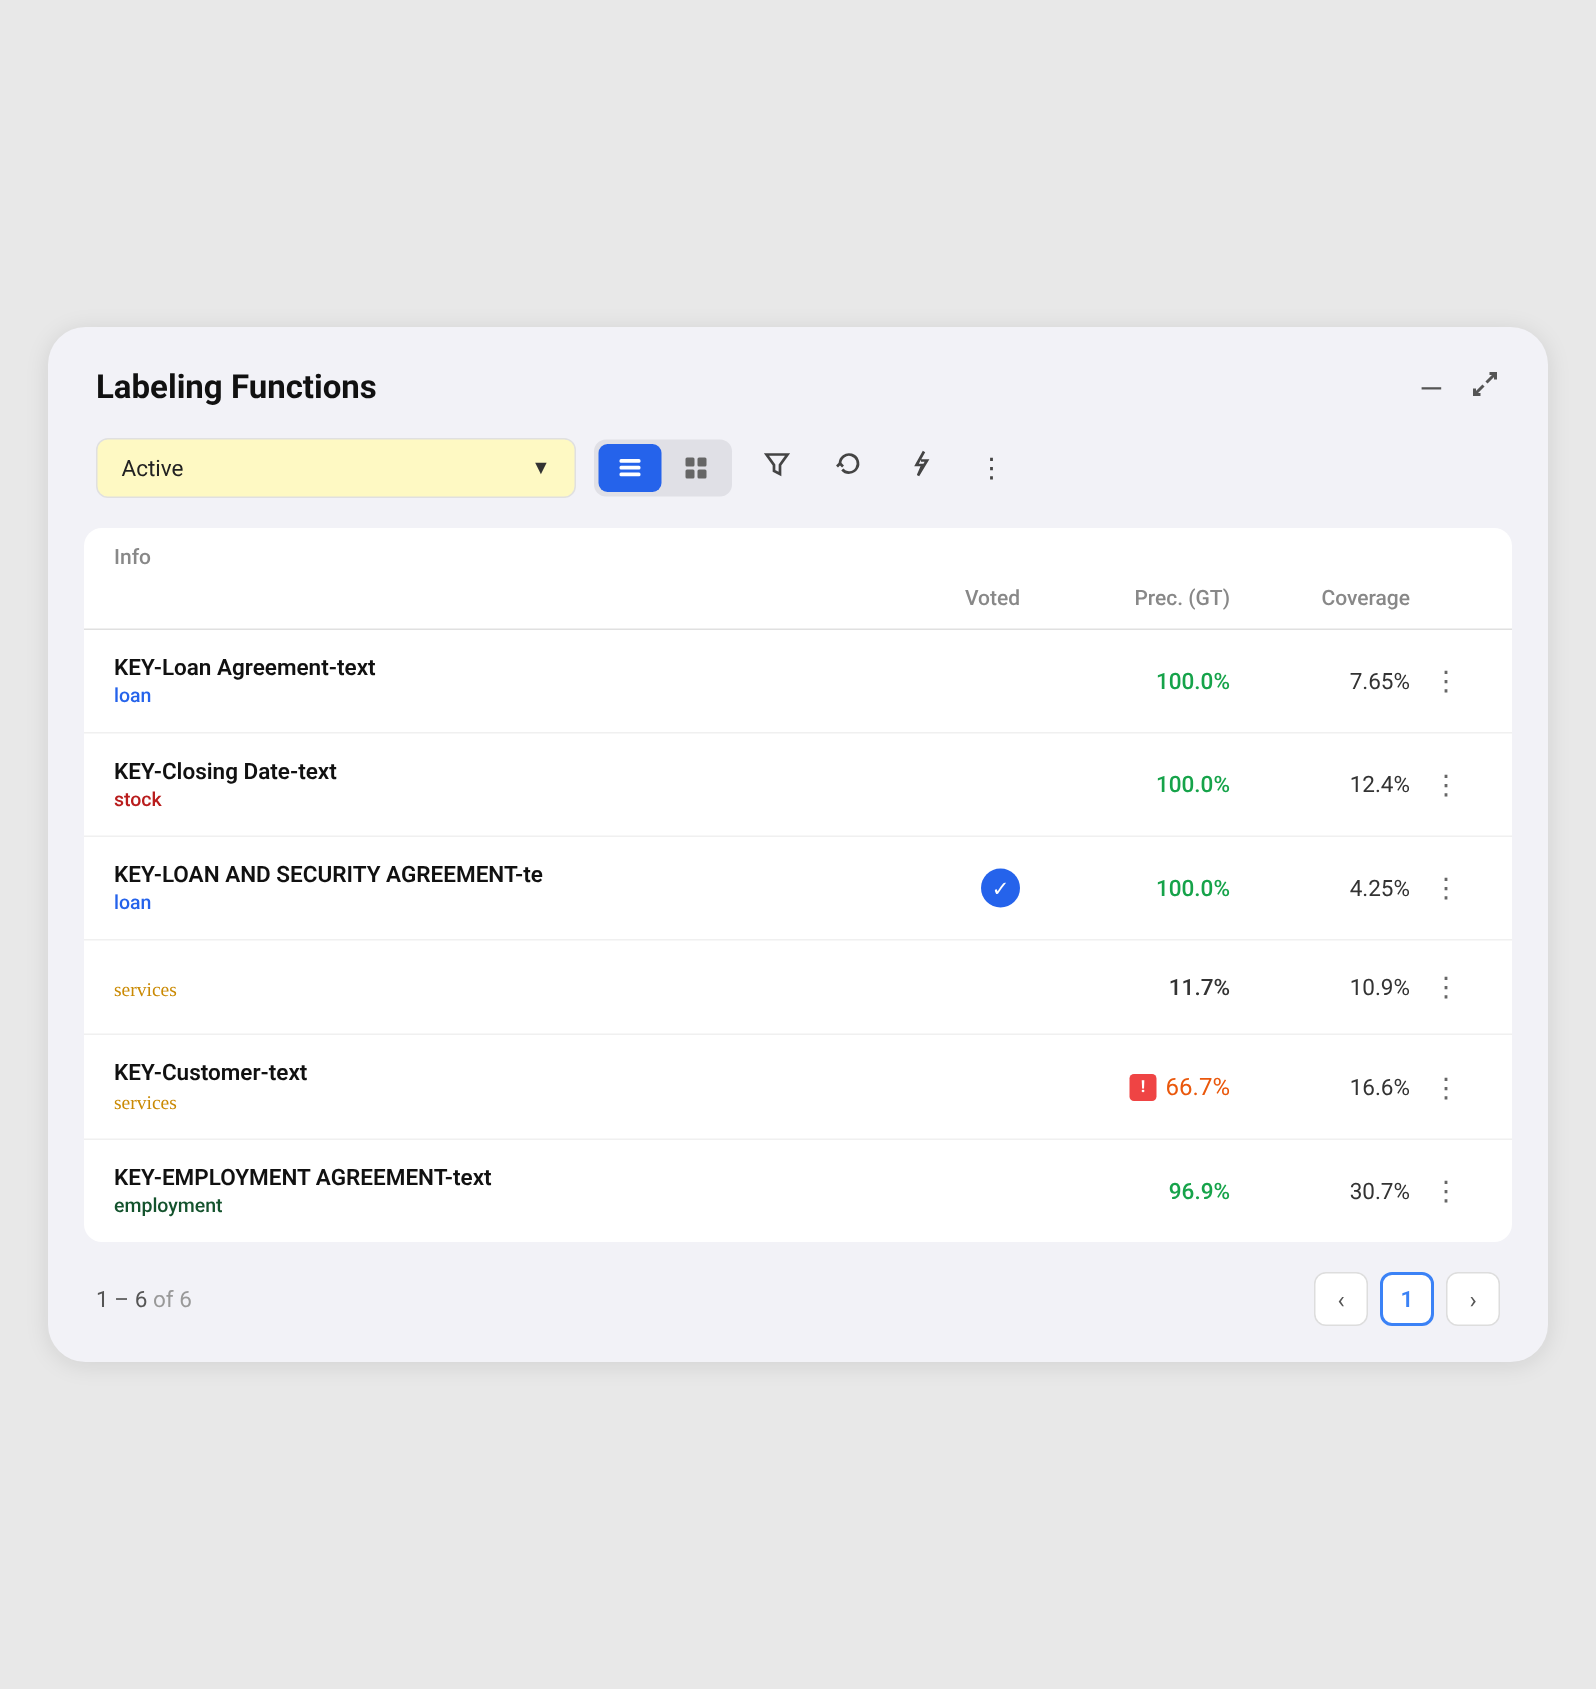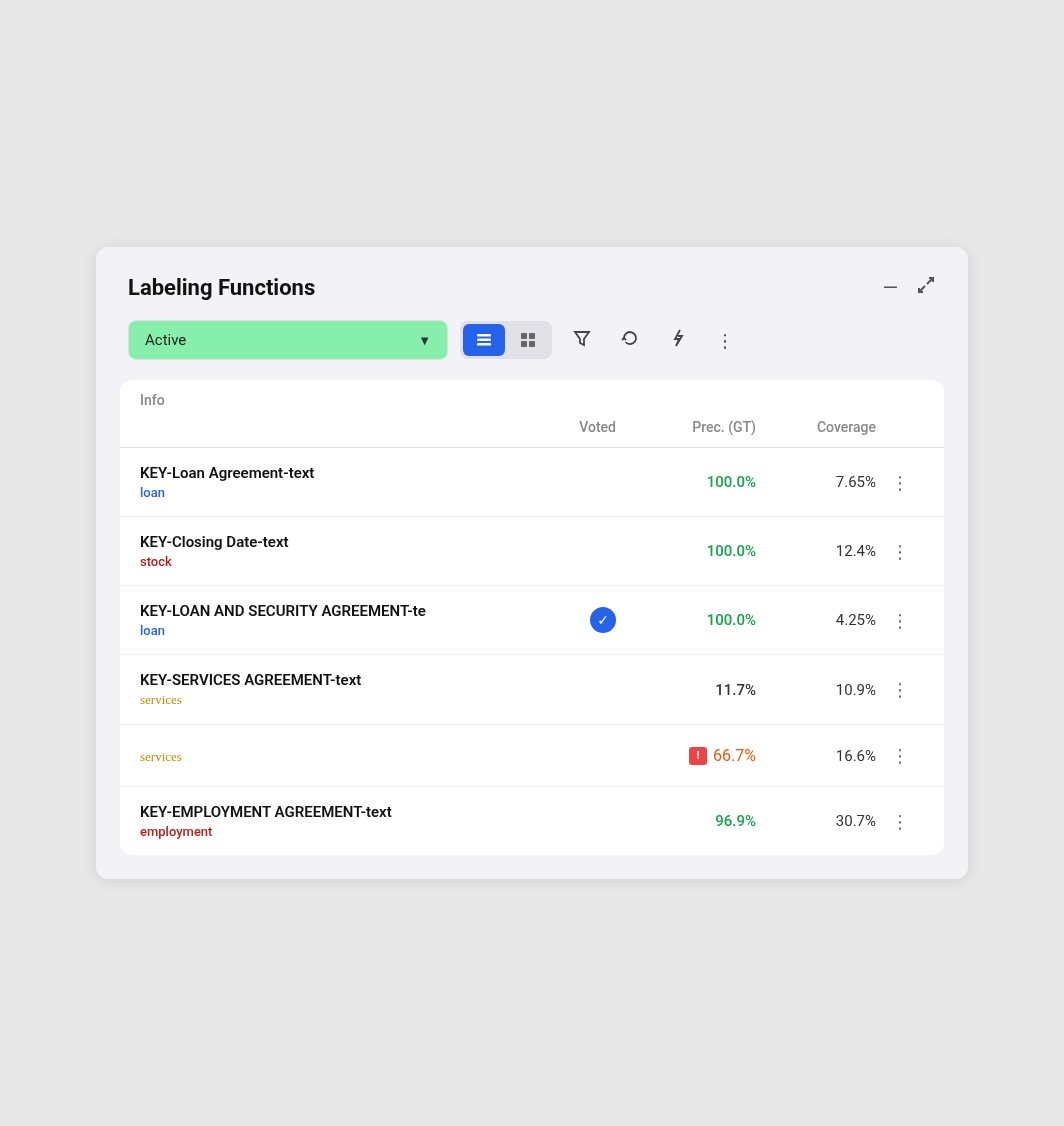--- a/index.html
+++ b/index.html
@@ -7,22 +7,22 @@
       background: #e8e8e8;
       font-family: -apple-system, BlinkMacSystemFont, 'Segoe UI', Roboto, sans-serif;
       display: flex;
       justify-content: center;
       align-items: center;
       min-height: 1126px;
       width: 1064px;
     }
     .card {
       background: #f2f2f7;
-      border-radius: 12px;
-      width: 872px;
+      border-radius: 25px;
+      width: 1000px;
       padding: 0 0 24px 0;
       box-shadow: 0 2px 16px rgba(0,0,0,0.10);
     }
     .card-header {
       display: flex;
       align-items: center;
       justify-content: space-between;
       padding: 28px 32px 20px 32px;
     }
     .card-title {
@@ -43,21 +43,21 @@
     .toolbar {
       display: flex;
       align-items: center;
       gap: 12px;
       padding: 0 32px 20px 32px;
     }
     .dropdown-select {
       display: flex;
       align-items: center;
       justify-content: space-between;
-      background: #86efac;
+      background: #fef9c3;
       border-radius: 8px;
       padding: 10px 16px;
       width: 320px;
       cursor: pointer;
       border: 1px solid #e0e0e0;
     }
     .dropdown-label {
       font-size: 15px;
       color: #222;
     }
@@ -131,21 +131,21 @@
       text-overflow: ellipsis;
     }
     .row-tag {
       font-size: 13px;
       font-weight: 500;
       margin-top: 3px;
     }
     .tag-loan { color: #2563eb; }
     .tag-stock { color: #b91c1c; }
     .tag-services { color: #ca8a04; font-family: Liberation Serif, serif; }
-    .tag-employment { color: #b91c1c; }
+    .tag-employment { color: #14532d; }
     .voted-cell {
       display: flex;
       align-items: center;
       justify-content: flex-end;
     }
     .check-icon {
       width: 26px;
       height: 26px;
       border-radius: 50%;
       background: #2563eb;
@@ -339,31 +339,31 @@
       <div class="voted-cell">
         <div class="check-icon">✓</div>
       </div>
       <div class="prec-cell prec-green">100.0%</div>
       <div class="coverage-cell">4.25%</div>
       <div class="more-btn">⋮</div>
     </div>
 
     <div class="table-row">
       <div>
-        <div class="row-name">KEY-SERVICES AGREEMENT-text</div>
         <div class="row-tag tag-services">services</div>
       </div>
       <div class="voted-cell"></div>
       <div class="prec-cell" style="color:#333; text-align:right;">11.7%</div>
       <div class="coverage-cell">10.9%</div>
       <div class="more-btn">⋮</div>
     </div>
 
     <div class="table-row">
       <div>
+        <div class="row-name">KEY-Customer-text</div>
         <div class="row-tag tag-services">services</div>
       </div>
       <div class="voted-cell"></div>
       <div class="prec-with-warning">
         <div class="warning-icon">!</div>
         <span class="prec-orange">66.7%</span>
       </div>
       <div class="coverage-cell">16.6%</div>
       <div class="more-btn">⋮</div>
     </div>
@@ -373,13 +373,27 @@
         <div class="row-name">KEY-EMPLOYMENT AGREEMENT-text</div>
         <div class="row-tag tag-employment">employment</div>
       </div>
       <div class="voted-cell"></div>
       <div class="prec-cell prec-green">96.9%</div>
       <div class="coverage-cell">30.7%</div>
       <div class="more-btn">⋮</div>
     </div>
   </div>
 
+  <div class="pagination">
+    <div class="page-info">
+      <span>1</span>
+      <span> – </span>
+      <span>6</span>
+      <span class="total"> of </span>
+      <span class="total">6</span>
+    </div>
+    <div class="page-controls">
+      <div class="page-arrow">‹</div>
+      <div class="page-num">1</div>
+      <div class="page-arrow">›</div>
+    </div>
+  </div>
 </div>
 
 </body></html>

